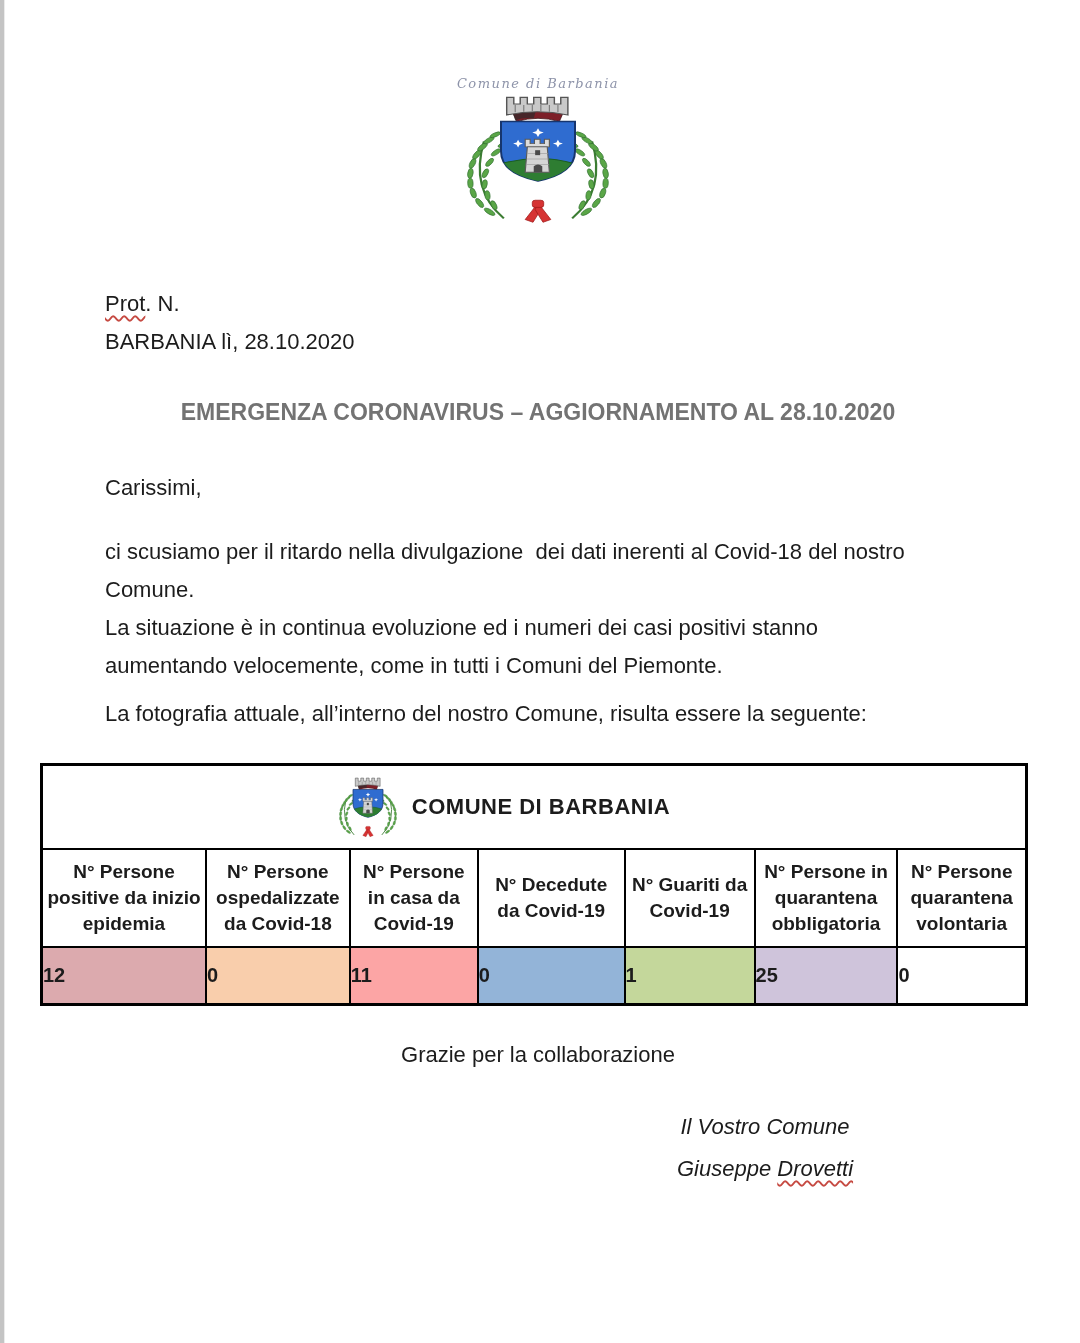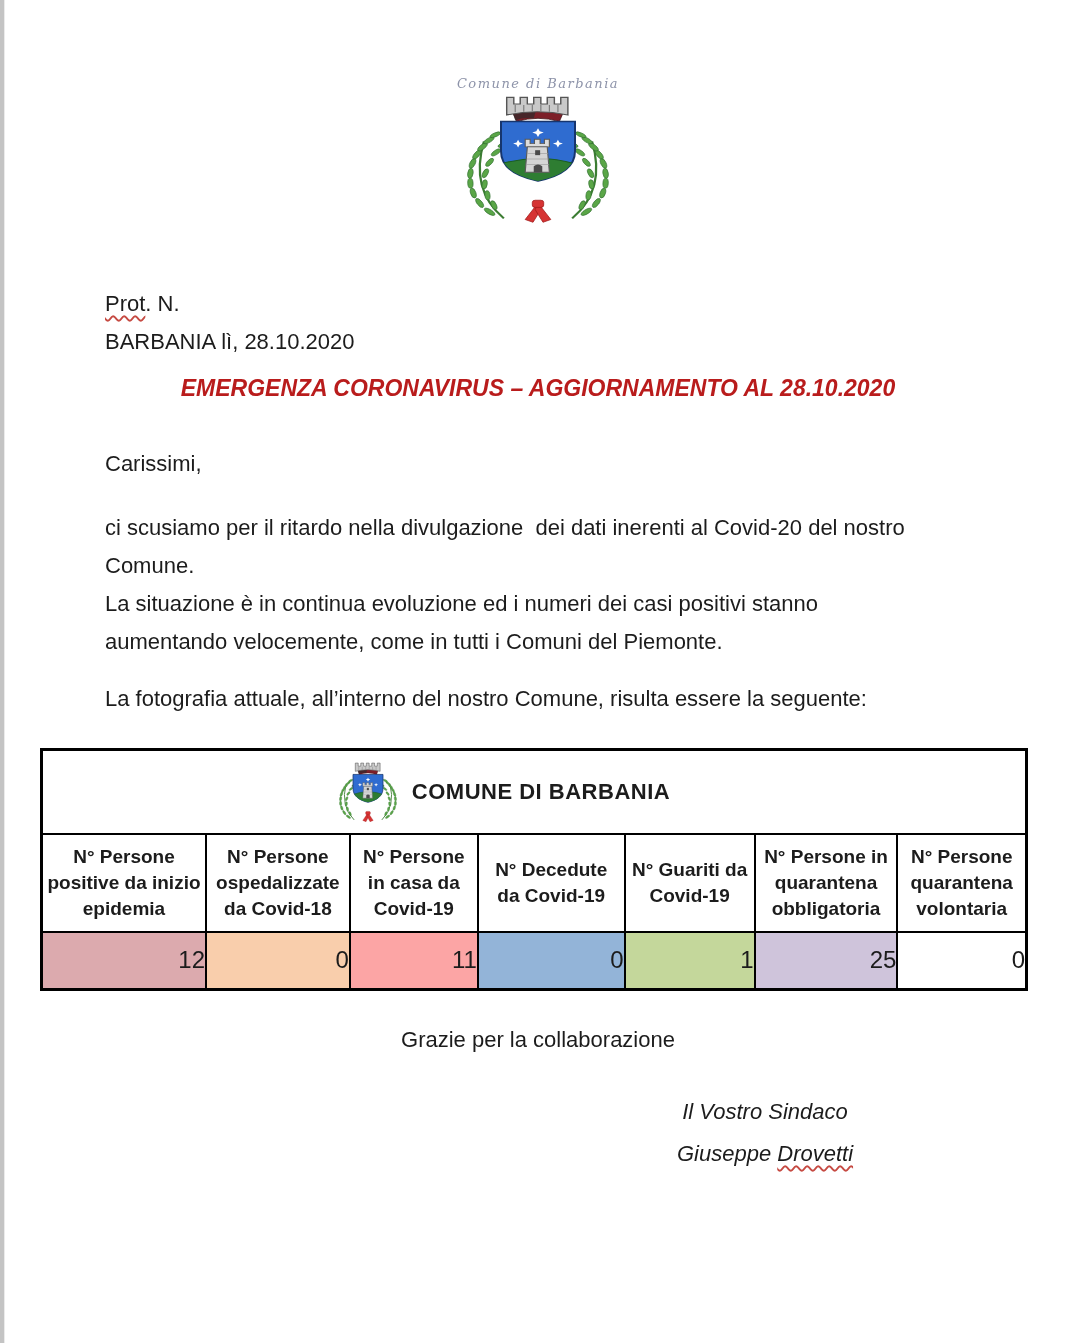--- a/index.html
+++ b/index.html
@@ -30,33 +30,32 @@
     font-size:22px; line-height:38px;
   }
   .squiggle {
     text-decoration-line:underline;
     text-decoration-style:wavy;
     text-decoration-color:#c64a42;
     text-decoration-thickness:1.5px;
     text-underline-offset:4px;
   }
   .doc-title {
-    margin-top:12px;
+    margin-top:36px;
     text-align:center;
     font-weight:bold; font-size:23px; line-height:30px;
-    color:#b91c1c;
-    font-style:italic;
+    color:#737373;
   }
   .salutation { margin:42px 105px 0 105px; font-size:22px; line-height:38px; }
   .para {
     margin:26px 100px 0 105px;
     font-size:22px; line-height:38px;
     white-space:pre-wrap;
   }
-  .para.tight { margin-top:19px; }
+  .para.tight { margin-top:10px; }
   
   .covid-table {
     margin:30px 0 0 40px;
     width:988px;
     border-collapse:collapse;
     table-layout:fixed;
   }
   .covid-table td, .covid-table th { border:2px solid #000; }
   .covid-table { border:3px solid #000; }
   .logo-row td { height:84px; }
@@ -66,22 +65,22 @@
   }
   .crest-sm { width:60px; height:62px; flex:0 0 auto; }
   .logo-title { font-weight:bold; font-size:22px; letter-spacing:0.5px; }
   .head-row th {
     height:98px; padding:6px 4px;
     font-weight:bold; font-size:19px; line-height:26px;
     text-align:center; vertical-align:middle;
   }
   .val-row td {
     height:58px;
-    font-weight:normal; font-size:24px;
-    text-align:right; vertical-align:middle;
+    font-weight:bold; font-size:20px;
+    text-align:left; vertical-align:middle;
   }
   
   .closing { margin:30px 105px 0 105px; font-size:22px; line-height:38px;text-align:center; }
   .signature {
     margin:32px 0 0 640px; width:250px;
     text-align:center;
     font-style:italic; font-size:22px; line-height:42px;
   }
 </style>
 </head>
@@ -165,21 +164,21 @@
 
   <div class="prot-block">
     <div><span class="squiggle">Prot</span><span>. N.</span></div>
     <div>BARBANIA lì, 28.10.2020</div>
   </div>
 
   <div class="doc-title">EMERGENZA CORONAVIRUS – AGGIORNAMENTO AL 28.10.2020</div>
 
   <div class="salutation">Carissimi,</div>
 
-  <div class="para">ci scusiamo per il ritardo nella divulgazione  dei dati inerenti al Covid-20 del nostro
+  <div class="para">ci scusiamo per il ritardo nella divulgazione  dei dati inerenti al Covid-18 del nostro
 Comune.
 La situazione è in continua evoluzione ed i numeri dei casi positivi stanno
 aumentando velocemente, come in tutti i Comuni del Piemonte.</div>
 
   <div class="para tight">La fotografia attuale, all’interno del nostro Comune, risulta essere la seguente:</div>
 
   <table class="covid-table">
     <colgroup>
       <col style="width:16.7%">
         <col style="width:14.6%">
@@ -217,16 +216,16 @@
         <td style="background-color: rgb(196, 215, 155);">1</td>
         <td style="background-color: rgb(207, 196, 219);">25</td>
         <td style="background-color: rgb(255, 255, 255);">0</td>
       </tr>
     </tbody>
   </table>
 
   <div class="closing">Grazie per la collaborazione</div>
 
   <div class="signature">
-    <div>Il Vostro Sindaco</div>
+    <div>Il Vostro Comune</div>
     <div><span>Giuseppe </span><span class="squiggle">Drovetti</span></div>
   </div>
 </div>
 
 </body></html>

